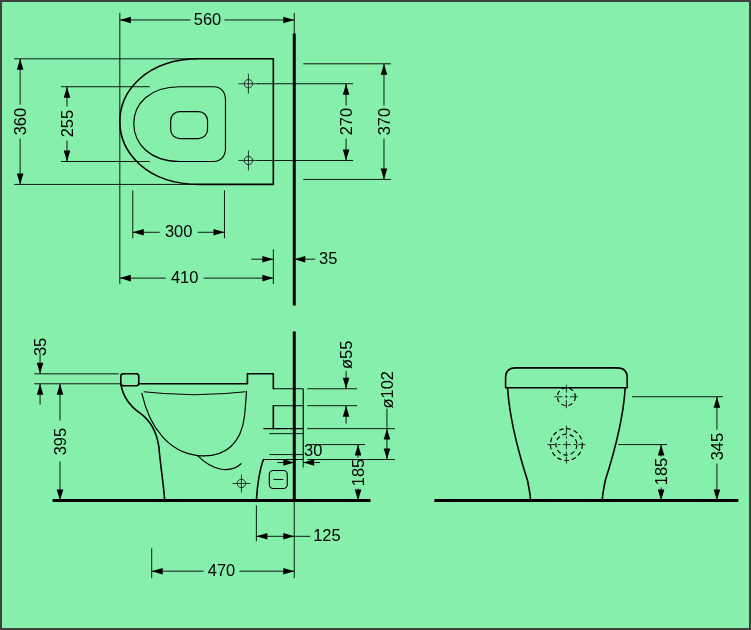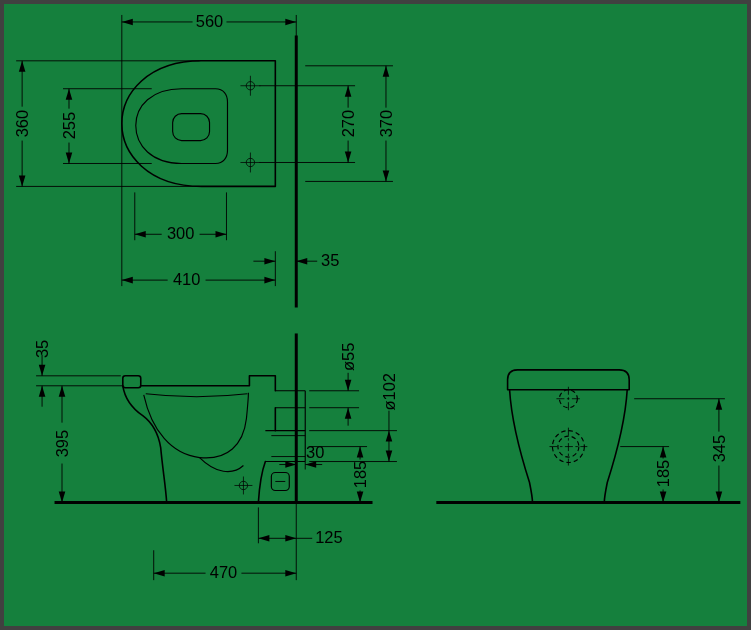--- a/index.html
+++ b/index.html
@@ -1,17 +1,17 @@
 <!DOCTYPE html>
 <html><head>
 <meta charset="utf-8">
 <style>
   *{margin:0;padding:0;box-sizing:border-box}
   html,body{background:#ffffff}
-  .canvas{position:relative;width:751px;height:630px;background:#15803d;border:4px solid #404040;overflow:hidden}
+  .canvas{position:relative;width:751px;height:630px;background:#86efac;border:2px solid #404040;overflow:hidden}
   svg{display:block}
   .ol{fill:none;stroke:#000;stroke-width:1.6;stroke-linejoin:round;stroke-linecap:round}
   .il{fill:none;stroke:#000;stroke-width:1.15;stroke-linejoin:round}
   .tl{fill:none;stroke:#000;stroke-width:3;stroke-linecap:square}
   .dl{fill:none;stroke:#000;stroke-width:0.9}
   .thin{stroke-width:0.75}
   .dash{stroke-dasharray:4.5,3}
   .cl{fill:none;stroke:#000;stroke-width:0.8;stroke-dasharray:8,2.5,2.5,2.5}
   .dim{font-family:"Liberation Sans",sans-serif;font-size:16.5px;fill:#000;text-anchor:middle}
   .dimS{text-anchor:start}

